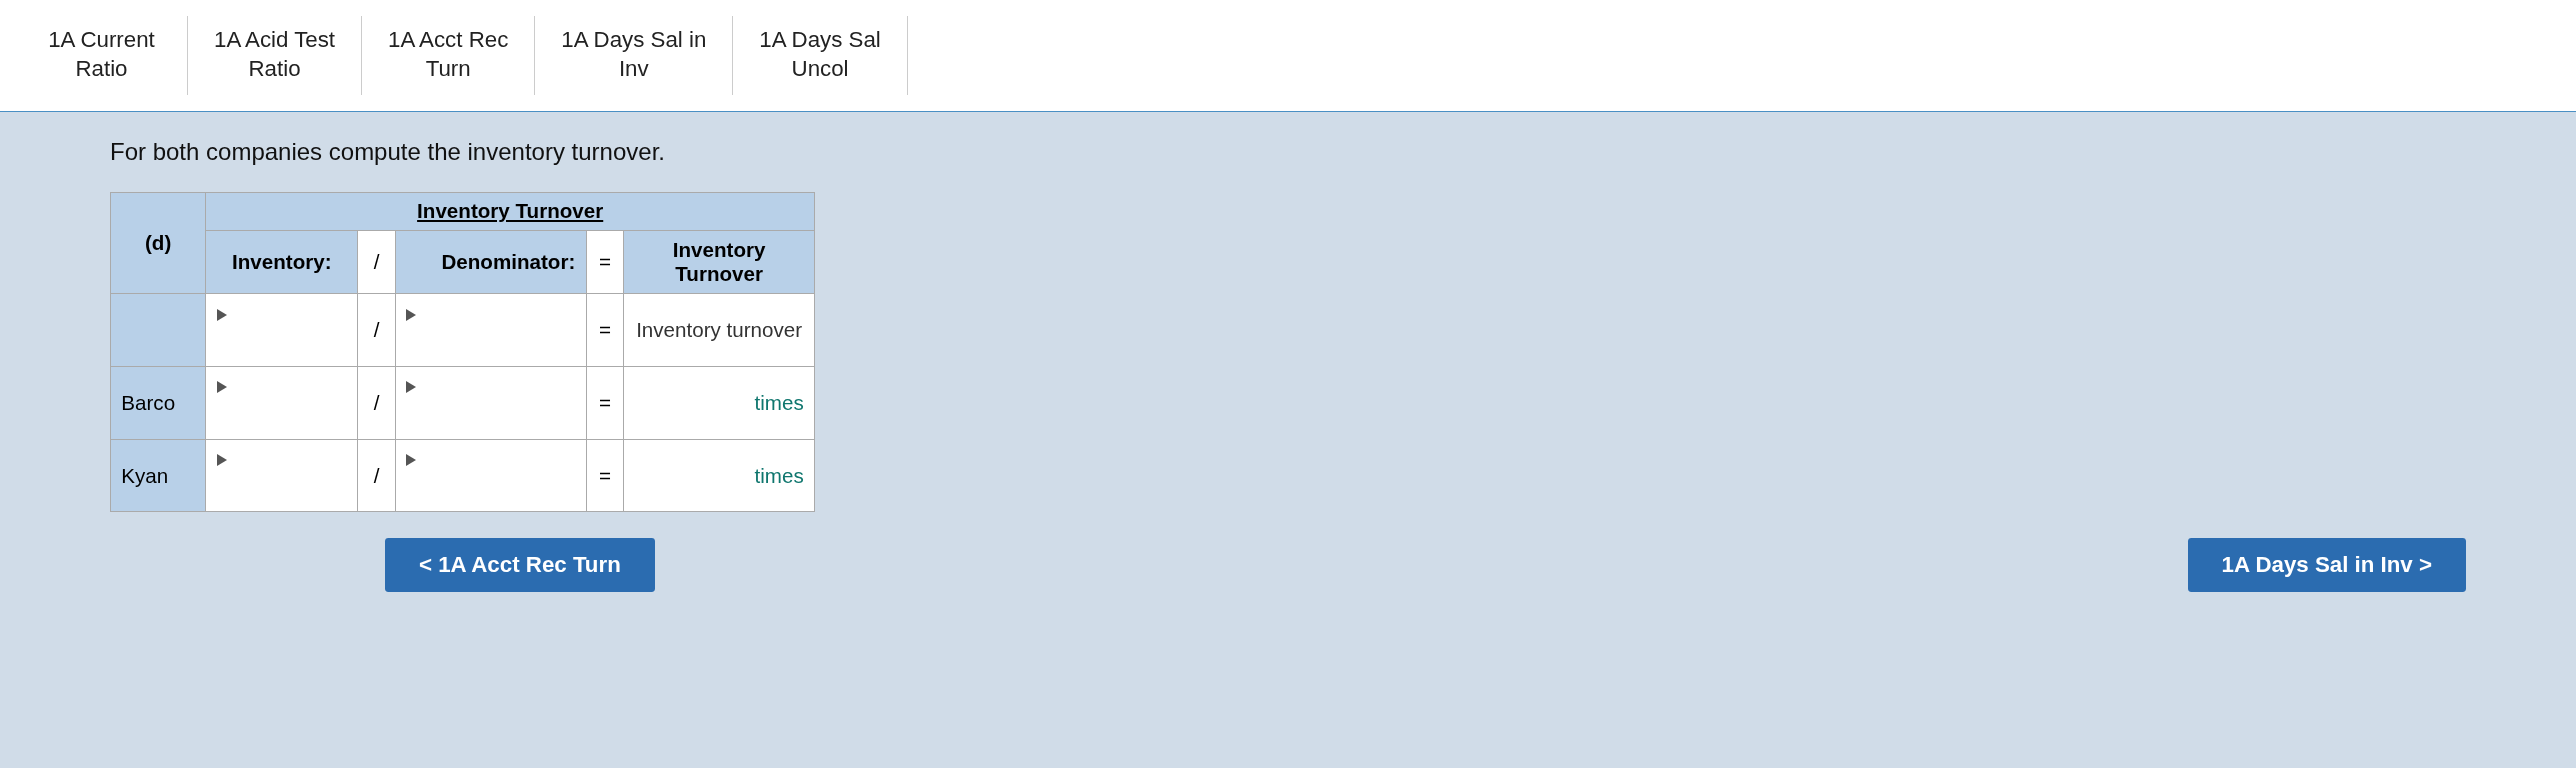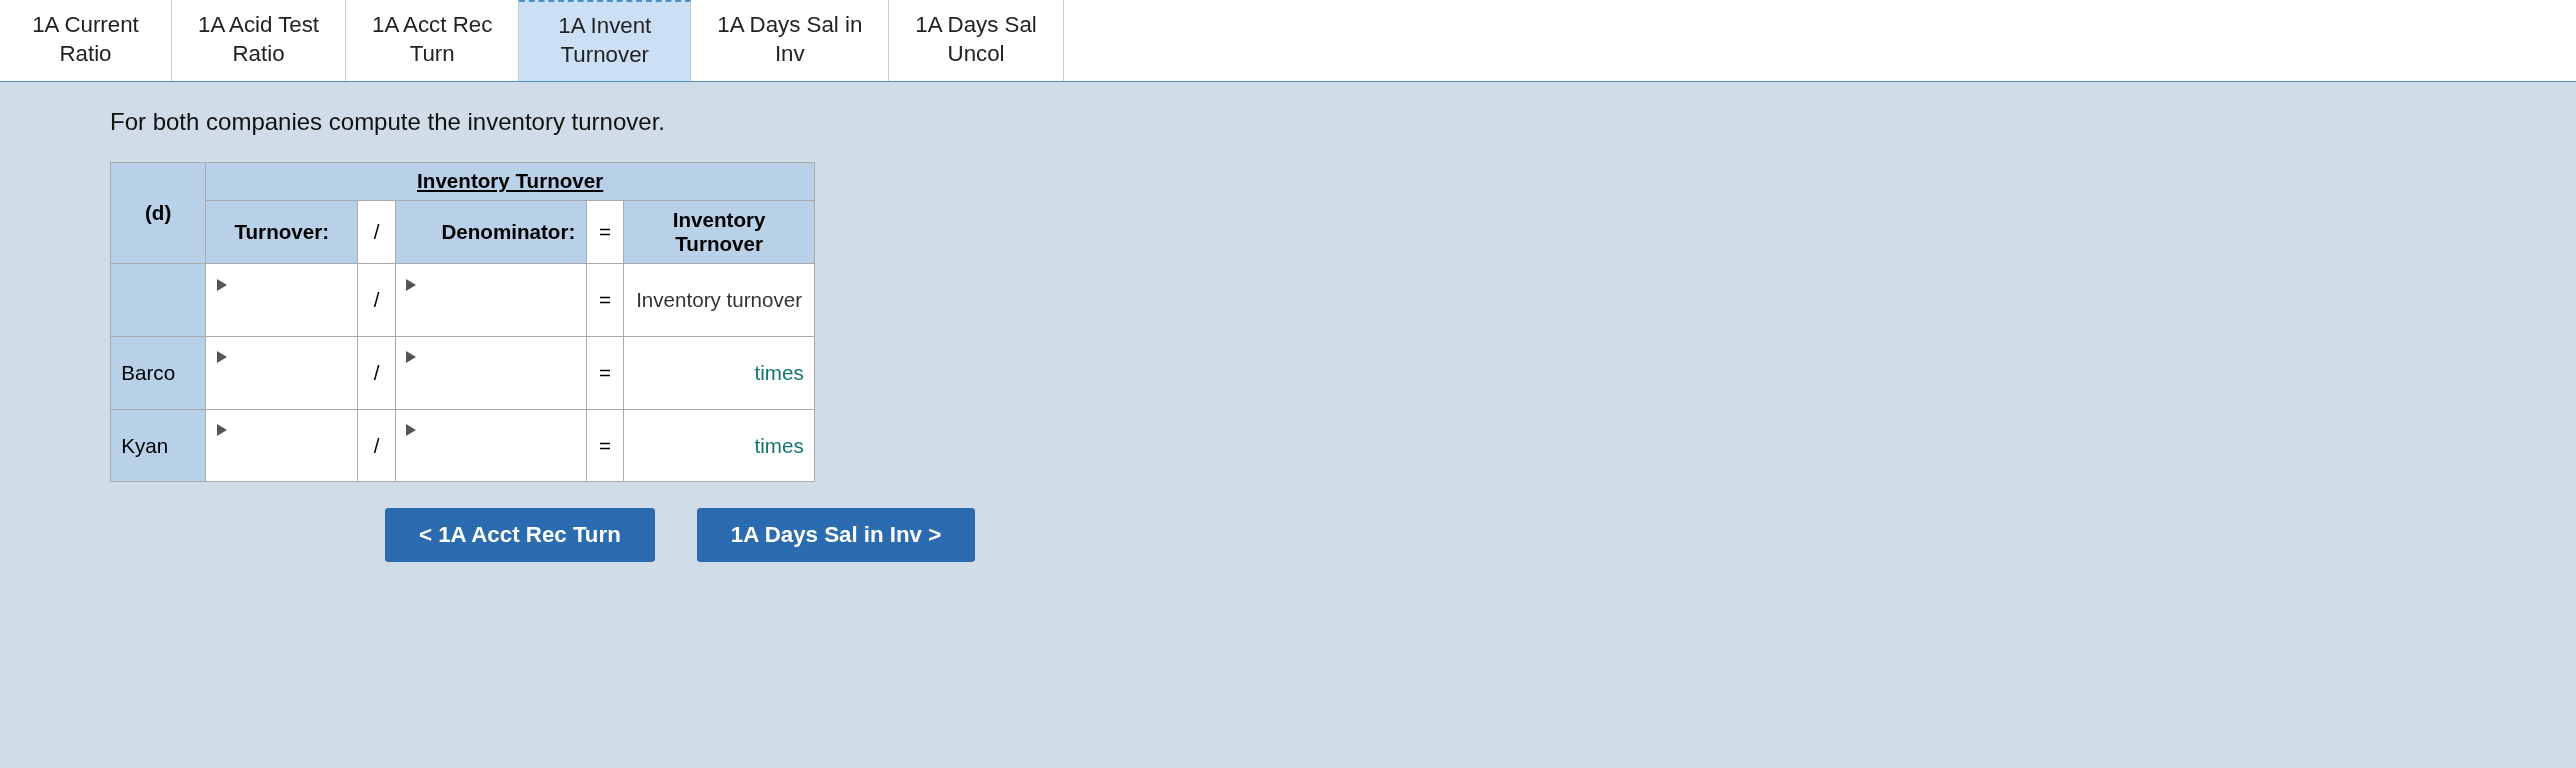--- a/index.html
+++ b/index.html
@@ -17,21 +17,21 @@
       width: 100%;
       min-height: 768px;
     }
 
     
     .tab-bar {
       display: flex;
       flex-direction: row;
       background-color: #ffffff;
       border-bottom: 1.7px solid #4a90c4;
-      padding: 0;
+      padding: 16px;
       width: 100%;
     }
 
     .tab-item {
       display: flex;
       align-items: center;
       justify-content: center;
       text-align: center;
       padding: 10.3px 26px;
       font-size: 22.3px;
@@ -163,20 +163,21 @@
       padding-right: 13.7px;
     }
 
     
     .nav-buttons {
       display: flex;
       flex-direction: row;
       gap: 42px;
       margin-top: 26px;
       margin-left: 275px;
+      justify-content: space-between;
     }
 
     .nav-btn {
       background-color: #2b6cb0;
       color: white;
       border: none;
       padding: 13.7px 34px;
       font-size: 22.3px;
       font-weight: bold;
       cursor: pointer;
@@ -212,24 +213,20 @@
 Ratio</span>
     </div>
     <div class="tab-item">
       <span style="white-space:pre-line">1A Acid Test
 Ratio</span>
     </div>
     <div class="tab-item">
       <span style="white-space:pre-line">1A Acct Rec
 Turn</span>
     </div>
-    <div class="tab-item active">
-      <span style="white-space:pre-line">1A Invent
-Turnover</span>
-    </div>
     <div class="tab-item">
       <span style="white-space:pre-line">1A Days Sal in
 Inv</span>
     </div>
     <div class="tab-item">
       <span style="white-space:pre-line">1A Days Sal
 Uncol</span>
     </div>
   </div>
 
@@ -238,21 +235,21 @@
 
     <table class="main-table">
 
       <tbody>
           <tr class="header-row-d">
         <td class="col-d" rowspan="2">(d)</td>
         <td colspan="5" class="header-inventory-turnover">Inventory Turnover</td>
       </tr>
 
       <tr>
-        <td class="col-numerator">Turnover:</td>
+        <td class="col-numerator">Inventory:</td>
         <td class="col-slash">/</td>
         <td class="col-denominator">Denominator:</td>
         <td class="col-equals">=</td>
         <td class="col-result">Inventory Turnover</td>
       </tr>
 
       <tr>
         <td class="col-company"></td>
         <td class="input-cell arrow-cell">
           <span class="arrow"></span>

